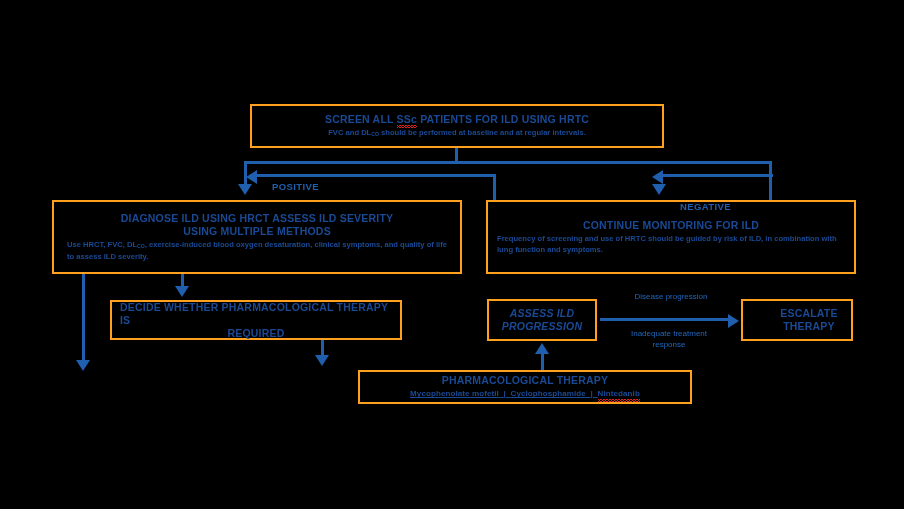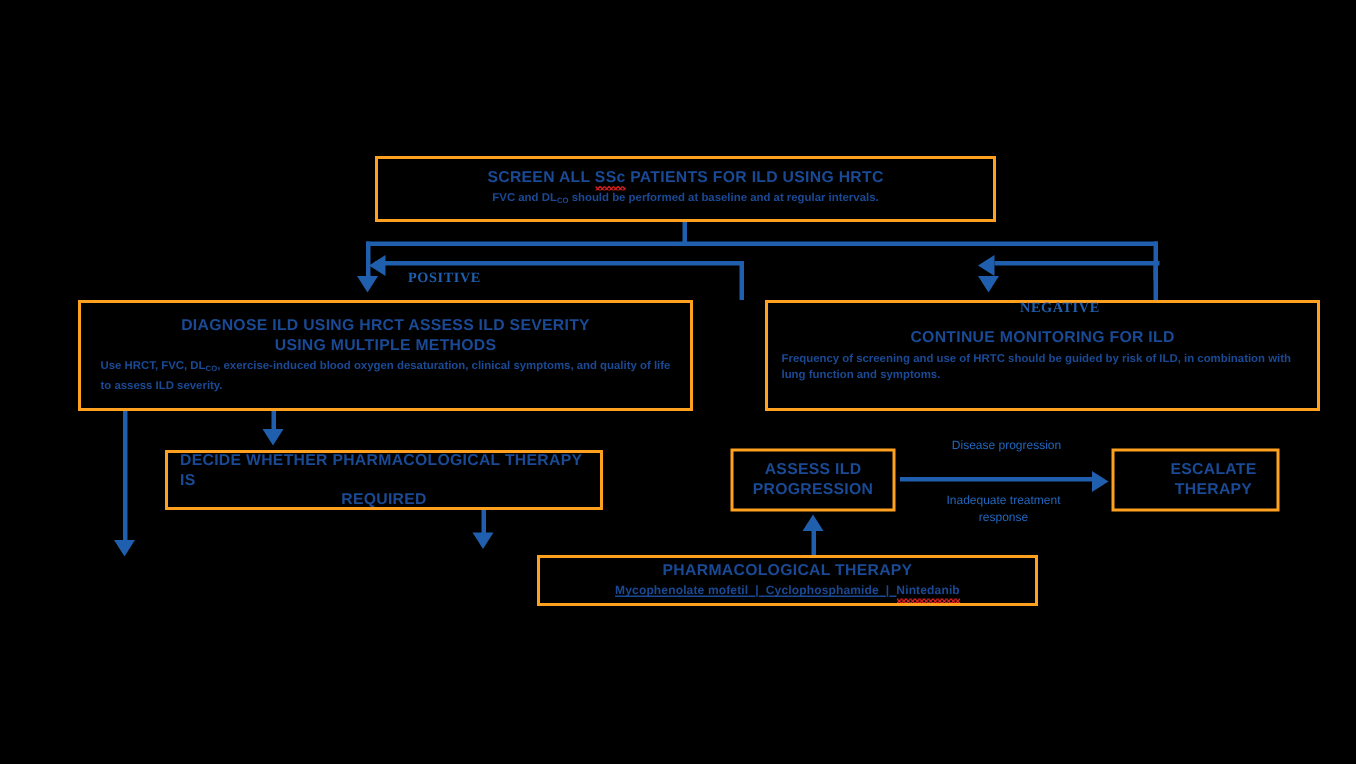--- a/index.html
+++ b/index.html
@@ -86,21 +86,20 @@
     text-align:center;
     z-index:5;
   }
   .branch-label{
     position:absolute;
     color:#1F5FAD;
     font-size:9.5px;
     font-weight:bold;
     letter-spacing:.4px;
     z-index:5;
-    font-family:Liberation Serif, serif;
   }
 </style>
 </head>
 <body>
 
 <div id="canvas">
 
   <div class="box" style="left:250px;top:104px;width:414px;height:44px;">
     <div class="title">
       <span>SCREEN ALL </span><span class="squig"><span>SSc</span></span><span> PATIENTS FOR ILD USING HRTC</span>
@@ -132,40 +131,40 @@
   <div class="branch-label" style="left:680px;top:181px;margin-top:20px;">NEGATIVE</div>
 
   <div class="box" style="left:52px;top:200px;width:410px;height:74px;">
     <div class="title">DIAGNOSE ILD USING HRCT ASSESS ILD SEVERITY</div>
     <div class="title">USING MULTIPLE METHODS</div>
     <div class="sub" style="max-width:380px;">
       <span>Use HRCT, FVC, DL</span><sub>CO</sub><span>, exercise-induced blood oxygen desaturation, clinical symptoms, and quality of life to assess ILD severity.</span>
     </div>
   </div>
 
-  <div class="box" style="left:510px;top:200px;width:370px;height:74px;">
+  <div class="box" style="left:486px;top:200px;width:370px;height:74px;">
     <div class="title">CONTINUE MONITORING FOR ILD</div>
     <div class="sub" style="max-width:348px;">Frequency of screening and use of HRTC should be guided by risk of ILD, in combination with lung function and symptoms.</div>
   </div>
 
   <div class="ln lnv" style="left:82px;top:274px;height:88px;"></div>
   <div class="arrow arrow-down" style="left:76px;top:360px;"></div>
 
   <div class="ln lnv" style="left:181px;top:274px;height:14px;"></div>
   <div class="arrow arrow-down" style="left:175px;top:286px;"></div>
 
   <div class="box" style="left:110px;top:300px;width:292px;height:40px;">
     <div class="title">DECIDE WHETHER PHARMACOLOGICAL THERAPY IS</div>
     <div class="title">REQUIRED</div>
   </div>
 
   <div class="ln lnv" style="left:321px;top:340px;height:18px;"></div>
   <div class="arrow arrow-down" style="left:315px;top:355px;"></div>
 
-  <div class="box" style="left:487px;top:299px;width:110px;height:42px;">
+  <div class="box" style="left:487px;top:299px;width:110px;height:42px;font-style:italic;">
     <div class="title">ASSESS ILD</div>
     <div class="title">PROGRESSION</div>
   </div>
 
   <div class="box" style="left:741px;top:299px;width:112px;height:42px;padding-left:32px;">
     <div class="title">ESCALATE</div>
     <div class="title">THERAPY</div>
   </div>
 
   <div class="ln lnh" style="left:600px;top:318px;width:130px;"></div>

